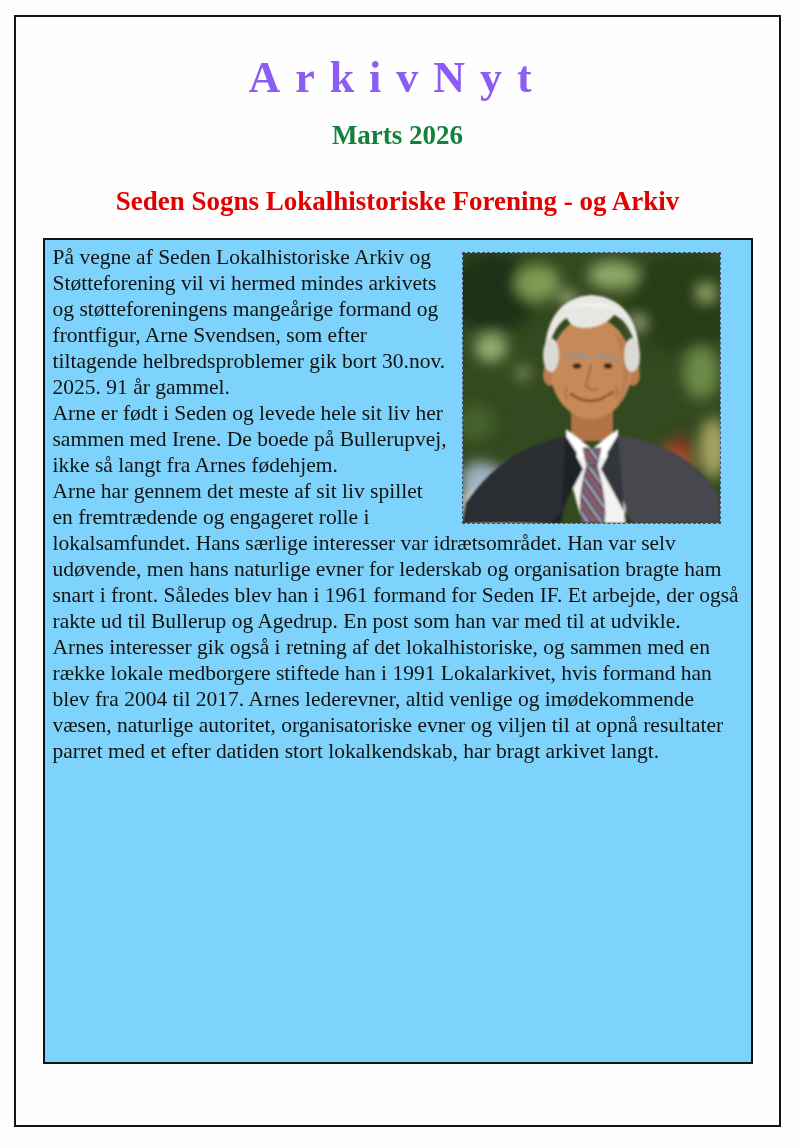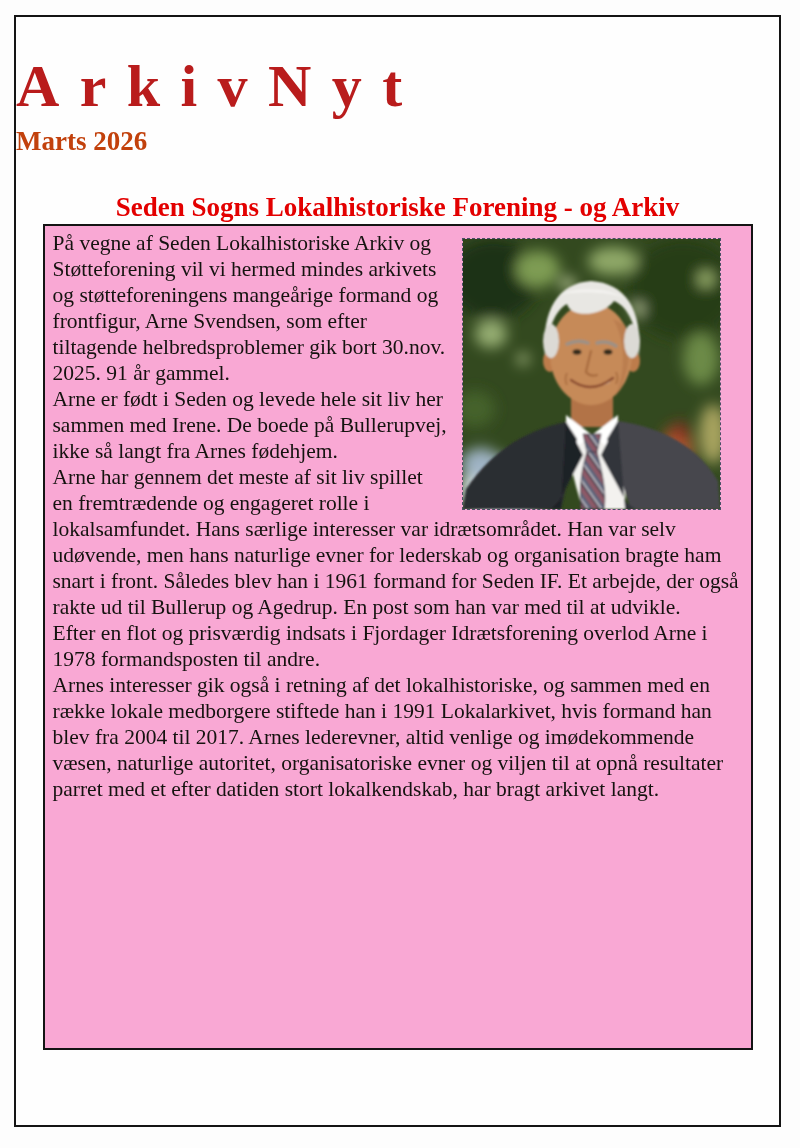--- a/index.html
+++ b/index.html
@@ -1,26 +1,26 @@
 <!DOCTYPE html>
 <html><head>
 <meta charset="utf-8">
 <style>
   html,body{margin:0;padding:0;background:#ffffff;}
   .page{position:relative;width:800px;height:1148px;background:#fdfdfd;overflow:hidden;
         font-family:"Liberation Serif","DejaVu Serif",serif;color:#151310;}
   .frame{position:absolute;left:14px;top:15px;width:767px;height:1112px;
          border:2px solid #141414;background:#fefefe;box-sizing:border-box;}
-  .title{margin-top:38px;font-size:60px;font-weight:700;
-         letter-spacing:0.34em;line-height:1.05;color:#b91c1c;white-space:nowrap;}
-  .issue{margin-top:8px;font-size:27px;font-weight:700;color:#c2410c;}
+  .title{margin-top:38px;text-align:center;font-size:44px;font-weight:700;
+         letter-spacing:0.34em;line-height:1.05;color:#8b5cf6;white-space:nowrap;}
+  .issue{margin-top:19px;text-align:center;font-size:27px;font-weight:700;color:#15803d;}
   .org{margin-top:35px;text-align:center;font-size:27px;font-weight:700;}
   .section{margin-top:23px;text-align:center;font-size:27px;font-weight:700;color:#0d0d0d;}
-  .textbox{margin:1px auto 0 auto;width:710px;min-height:826px;box-sizing:border-box;
-           border:2px solid #141414;padding:4px 6px 6px 8px;background:#f9a8d4;}
+  .textbox{margin:21px auto 0 auto;width:710px;min-height:826px;box-sizing:border-box;
+           border:2px solid #141414;padding:4px 6px 6px 8px;background:#7dd3fc;}
   .textbox p{margin:0;font-size:21.5px;line-height:26px;text-align:left;}
   .photo{float:right;width:257px;height:270px;margin:8px 24px 4px 14px;
          border:1px dashed #4a5066;box-sizing:content-box;overflow:hidden;}
   .photo svg{display:block;}
   .closing{margin-top:26px;text-align:center;font-size:21.5px;line-height:26.5px;}
   .signature{text-align:right;font-size:21.5px;line-height:26px;padding-right:34px;}
 </style>
 </head>
 <body>
 
@@ -105,19 +105,18 @@
 
             <path d="M120,195 L138,195 L134,213 L124,213 Z" fill="url(#tieStripes)" stroke="#3a3440" stroke-width="0.8"></path>
             <path d="M124,213 L134,213 C141,240 143,256 141,270 L118,270 C116,246 119,229 124,213 Z" fill="url(#tieStripes)" stroke="#3a3440" stroke-width="0.8"></path>
           </g>
         </svg>
       </div>
 
       <p>På vegne af Seden Lokalhistoriske Arkiv og Støtteforening vil vi hermed mindes arkivets og støtteforeningens mangeårige formand og frontfigur, Arne Svendsen, som efter tiltagende helbredsproblemer gik bort 30.nov. 2025. 91 år gammel.</p>
       <p>Arne er født i Seden og levede hele sit liv her sammen med Irene. De boede på Bullerupvej, ikke så langt fra Arnes fødehjem.</p>
       <p>Arne har gennem det meste af sit liv spillet en fremtrædende og engageret rolle i lokalsamfundet. Hans særlige interesser var idrætsområdet. Han var selv udøvende, men hans naturlige evner for lederskab og organisation bragte ham snart i front. Således blev han i 1961 formand for Seden IF. Et arbejde, der også rakte ud til Bullerup og Agedrup. En post som han var med til at udvikle.</p>
-      <p>Efter en flot og prisværdig indsats i Fjordager Idrætsforening overlod Arne i 1978 formandsposten til andre.</p>
       <p>Arnes interesser gik også i retning af det lokalhistoriske, og sammen med en række lokale medborgere stiftede han i 1991 Lokalarkivet, hvis formand han blev fra 2004 til 2017. Arnes lederevner, altid venlige og imødekommende væsen, naturlige autoritet, organisatoriske evner og viljen til at opnå resultater parret med et efter datiden stort lokalkendskab, har bragt arkivet langt.</p>
 
 
     </div>
   </div>
 </div>
 
 </body></html>

